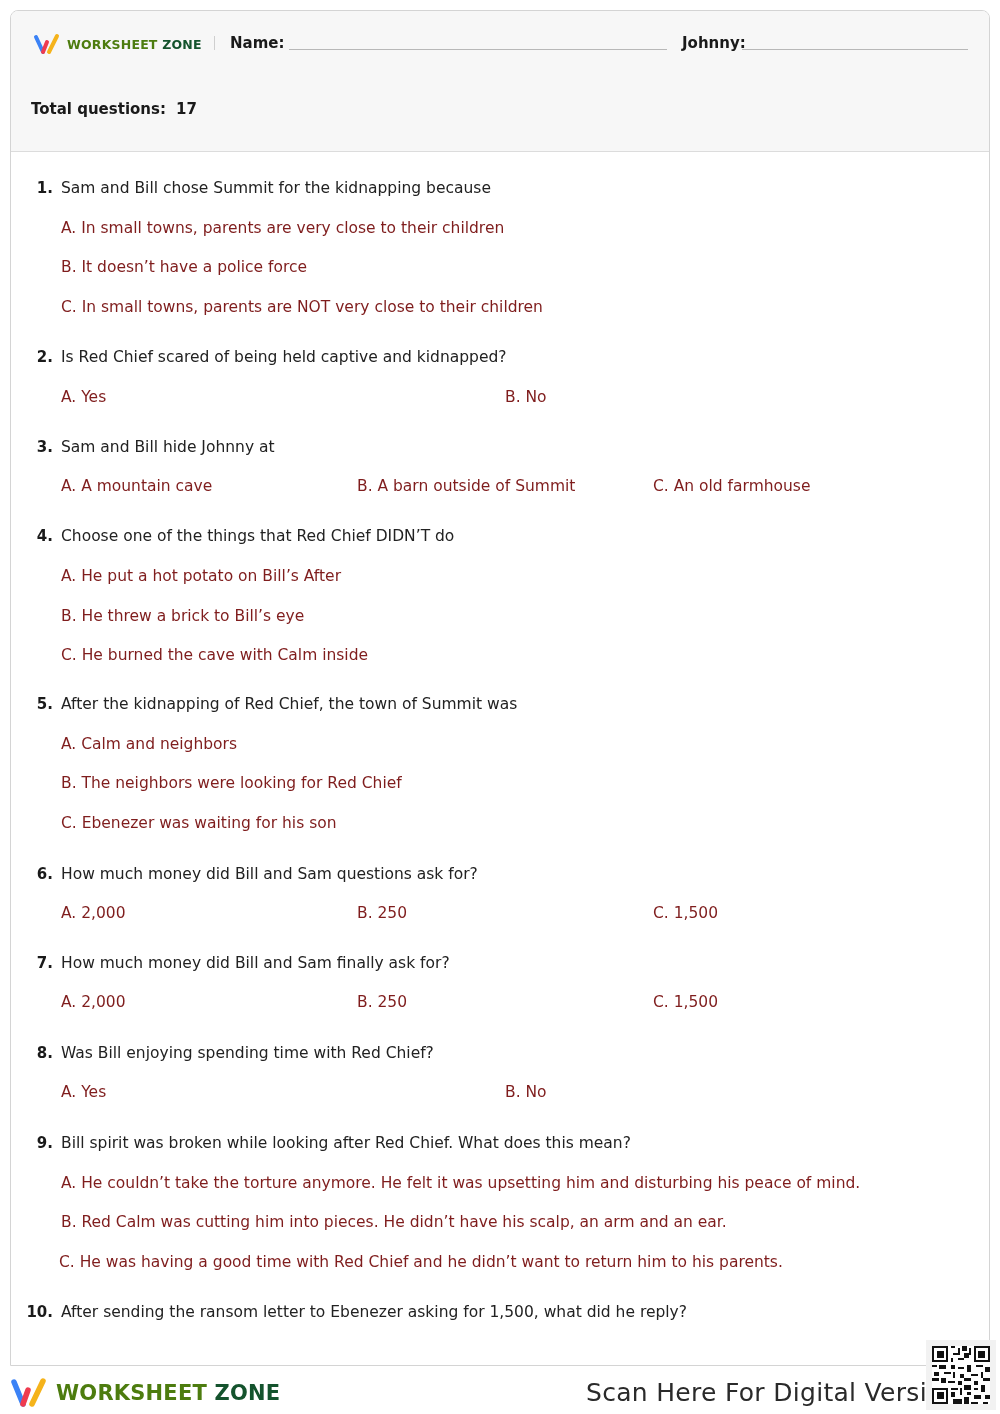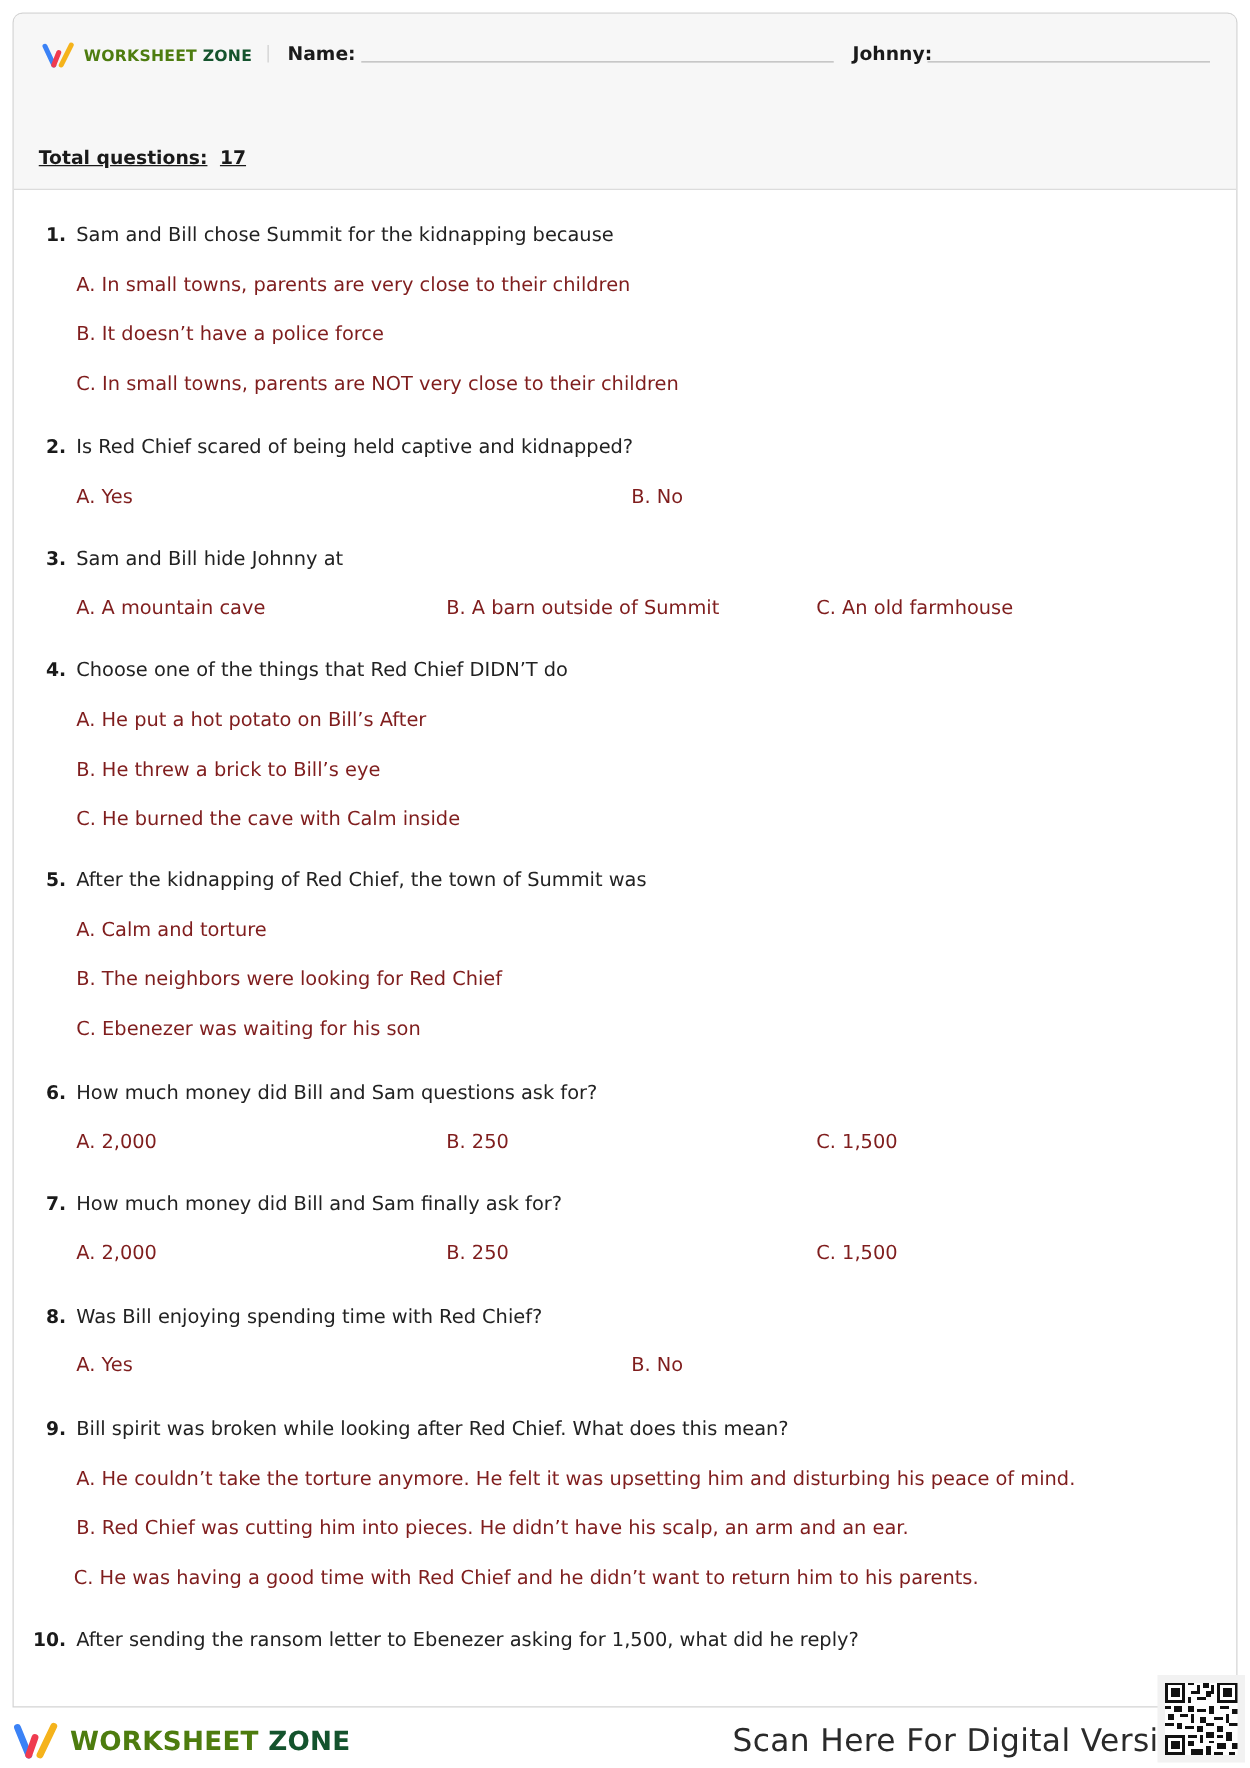--- a/index.html
+++ b/index.html
@@ -21,21 +21,21 @@
     .brand .z { color: #14532d; }
     .divider { position: absolute; left: 203px; top: 25px; width: 1px; height: 14px; background: #cfcfcf; }
 
     .field-label { position: absolute; font-weight: bold; font-size: 15px; color: #1a1a1a; top: 23px; }
     .field-line { position: absolute; top: 38px; height: 1px; background: #b8b8b8; }
     .name-label { left: 219px; }
     .name-line { left: 278px; width: 378px; }
     .grade-label { left: 671px; }
     .grade-line { left: 731px; width: 226px; }
 
-    .total { position: absolute; left: 20px; top: 106px; font-weight: bold; font-size: 15px; color: #1a1a1a; text-decoration: underline; }
+    .total { position: absolute; left: 20px; top: 89px; font-weight: bold; font-size: 15px; color: #1a1a1a; }
     .total .count { margin-left: 10px; }
 
     .questions { position: absolute; left: 0; top: 142px; width: 100%; }
     .q { position: absolute; left: 0; width: 100%; }
     .q-stem { position: absolute; left: 0; width: 100%; font-size: 15.5px; color: #222; }
     .q-num { position: absolute; right: calc(100% - 42px); font-weight: bold; font-size: 15px; color: #1a1a1a; text-align: right; white-space: nowrap; }
     .q-text { position: absolute; left: 50px; white-space: nowrap; }
     .opt { position: absolute; font-size: 15.5px; color: #7f1d1d; white-space: nowrap; text-align: right; }
 
     .footer-logo { position: absolute; left: 10px; top: 1376px; display: flex; align-items: center; }
@@ -109,21 +109,21 @@
       <span class="opt" style="left:50px;top:40px">A. He put a hot potato on Bill’s After</span>
       <span class="opt" style="left:50px;top:80px">B. He threw a brick to Bill’s eye</span>
       <span class="opt" style="left:50px;top:119px">C. He burned the cave with Calm inside</span>
     </div>
 
     <div class="q" style="top:542px">
       <div class="q-stem">
         <span class="q-num">5.</span>
         <span class="q-text">After the kidnapping of Red Chief, the town of Summit was</span>
       </div>
-      <span class="opt" style="left:50px;top:40px">A. Calm and torture</span>
+      <span class="opt" style="left:50px;top:40px">A. Calm and neighbors</span>
       <span class="opt" style="left:50px;top:79px">B. The neighbors were looking for Red Chief</span>
       <span class="opt" style="left:50px;top:119px">C. Ebenezer was waiting for his son</span>
     </div>
 
     <div class="q" style="top:712px">
       <div class="q-stem">
         <span class="q-num">6.</span>
         <span class="q-text">How much money did Bill and Sam questions ask for?</span>
       </div>
       <span class="opt" style="left:50px;top:39px">A. 2,000</span>
@@ -149,21 +149,21 @@
       <span class="opt" style="left:50px;top:39px">A. Yes</span>
       <span class="opt" style="left:494px;top:39px">B. No</span>
     </div>
 
     <div class="q" style="top:981px">
       <div class="q-stem">
         <span class="q-num">9.</span>
         <span class="q-text">Bill spirit was broken while looking after Red Chief. What does this mean?</span>
       </div>
       <span class="opt" style="left:50px;top:40px">A. He couldn’t take the torture anymore. He felt it was upsetting him and disturbing his peace of mind.</span>
-      <span class="opt" style="left:50px;top:79px">B. Red Chief was cutting him into pieces. He didn’t have his scalp, an arm and an ear.</span>
+      <span class="opt" style="left:50px;top:79px">B. Red Calm was cutting him into pieces. He didn’t have his scalp, an arm and an ear.</span>
       <span class="opt" style="left:48px;top:119px">C. He was having a good time with Red Chief and he didn’t want to return him to his parents.</span>
     </div>
 
     <div class="q" style="top:1150px">
       <div class="q-stem">
         <span class="q-num">10.</span>
         <span class="q-text">After sending the ransom letter to Ebenezer asking for 1,500, what did he reply?</span>
       </div>
     </div>
   </div>

